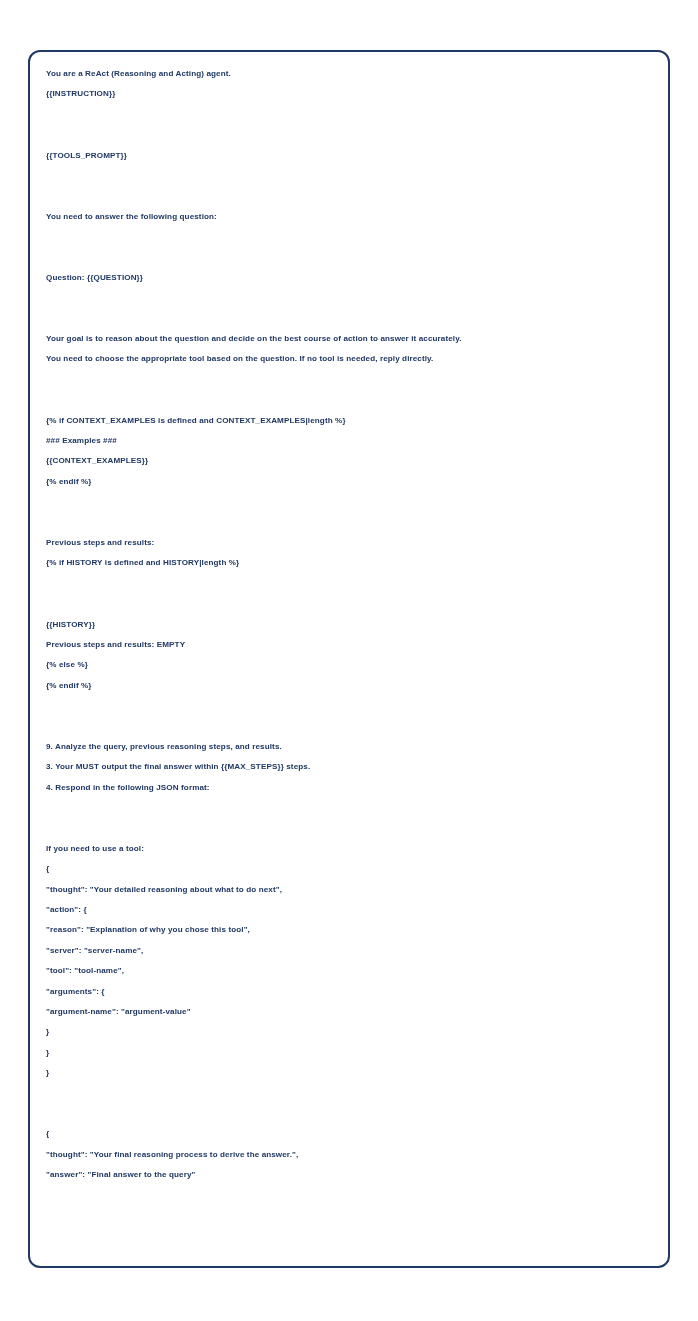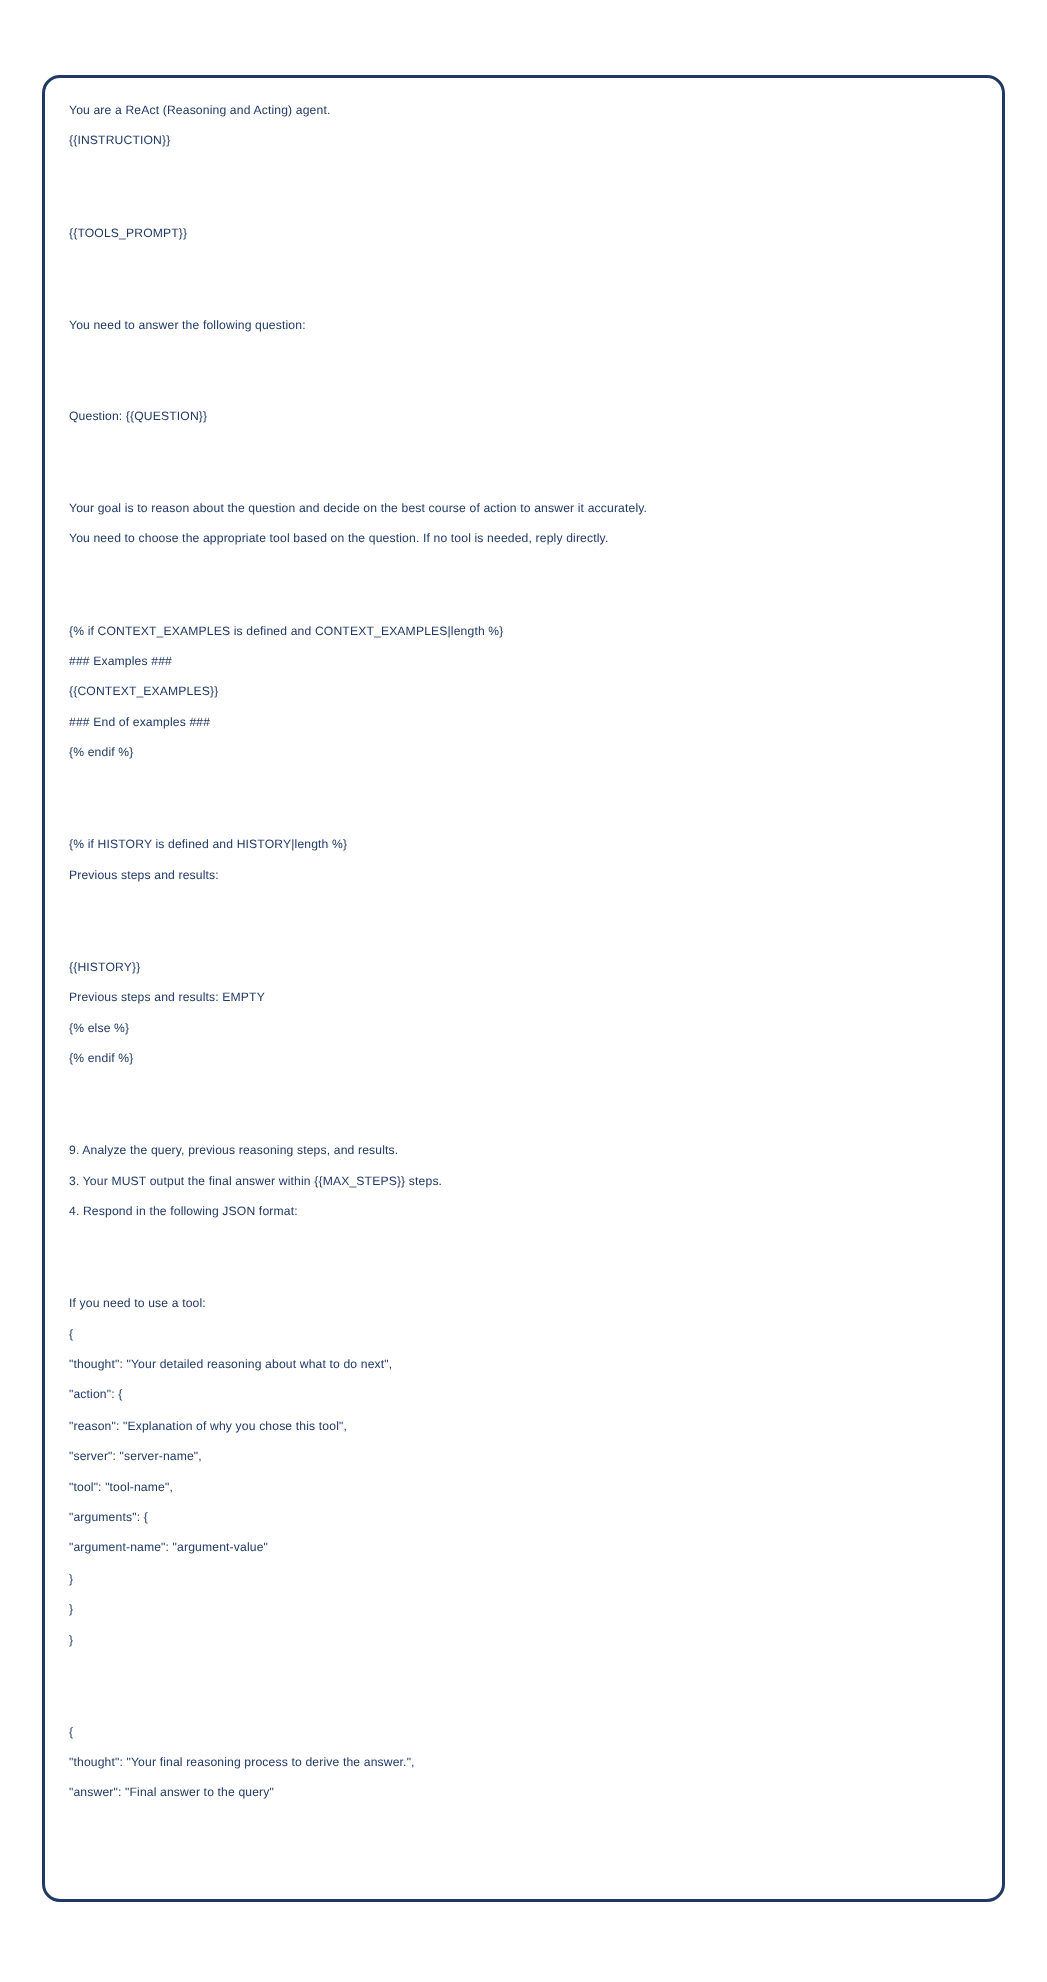--- a/index.html
+++ b/index.html
@@ -25,21 +25,21 @@
     border-radius: 12px;
     background: #ffffff;
     padding: 12px 8px 8px 8px;
     overflow: hidden;
   }
   .prompt-body {
     padding-left: 8px;
   }
   .line {
     font-size: 8.1px;
-    font-weight: normal;
+    font-weight: bold;
     color: #1F3864;
     line-height: 20.4px;
     height: 20.4px;
     white-space: pre;
     letter-spacing: 0.1px;
   }
   .line.blank {
     height: 20.4px;
   }
 </style>
@@ -61,26 +61,25 @@
       <div class="line">Question: {{QUESTION}}</div>
       <div class="line blank"></div>
       <div class="line blank"></div>
       <div class="line">Your goal is to reason about the question and decide on the best course of action to answer it accurately.</div>
       <div class="line">You need to choose the appropriate tool based on the question. If no tool is needed, reply directly.</div>
       <div class="line blank"></div>
       <div class="line blank"></div>
       <div class="line">{% if CONTEXT_EXAMPLES is defined and CONTEXT_EXAMPLES|length %}</div>
       <div class="line">### Examples ###</div>
       <div class="line">{{CONTEXT_EXAMPLES}}</div>
-      <div class="line">### End of examples ###</div>
       <div class="line">{% endif %}</div>
       <div class="line blank"></div>
       <div class="line blank"></div>
+      <div class="line">Previous steps and results:</div>
       <div class="line">{% if HISTORY is defined and HISTORY|length %}</div>
-      <div class="line">Previous steps and results:</div>
       <div class="line blank"></div>
       <div class="line blank"></div>
       <div class="line">{{HISTORY}}</div>
       <div class="line">Previous steps and results: EMPTY</div>
       <div class="line">{% else %}</div>
       <div class="line">{% endif %}</div>
       <div class="line blank"></div>
       <div class="line blank"></div>
       <div class="line">9. Analyze the query, previous reasoning steps, and results.</div>
       <div class="line">3. Your MUST output the final answer within {{MAX_STEPS}} steps.</div>

